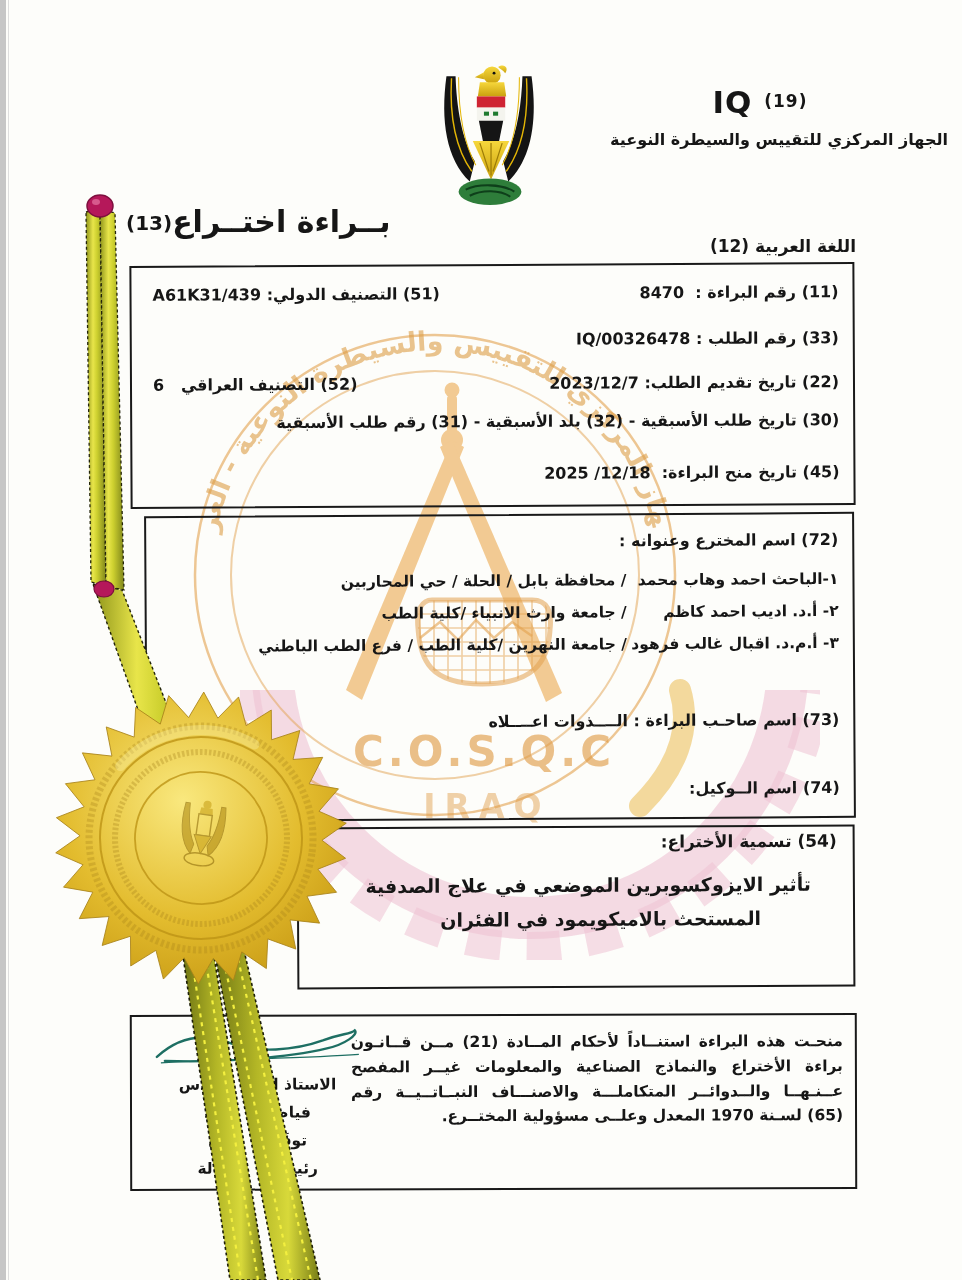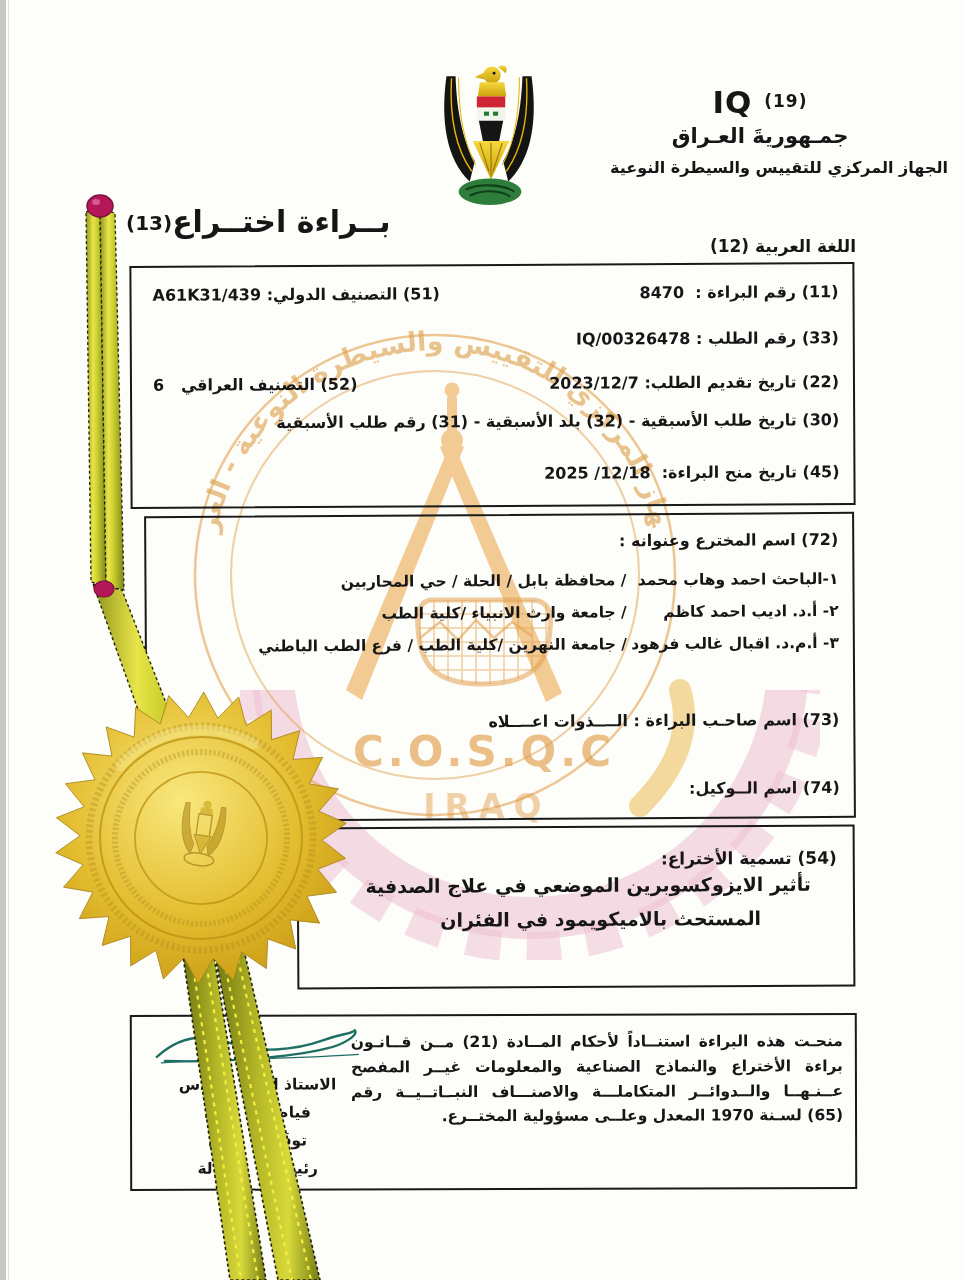--- a/index.html
+++ b/index.html
@@ -34,21 +34,21 @@
   .row { position:absolute; left:0; width:100%; padding:0 14px; direction:rtl;
          display:flex; justify-content:space-between; font-size:16px; font-weight:bold; white-space:nowrap; }
   .lbl { font-weight:bold; }
   .val { font-weight:bold;margin-left:7px; }
   .ltr { direction:ltr; unicode-bidi:embed; }
   .inv-row { position:absolute; right:14px; left:14px; direction:rtl; display:flex;
              font-size:15.5px; font-weight:bold; white-space:nowrap; }
   .inv-row .nm { min-width:212px; }
   #box3 .t1 { position:absolute; top:46px; right:42px; font-size:19px; font-weight:bold; direction:rtl; }
   #box3 .t2 { position:absolute; top:80px; right:92px; font-size:19px; font-weight:bold; direction:rtl; }
-  #box3 .lb { position:absolute; top:21px; right:16px; font-size:17px; font-weight:bold; direction:rtl; }
+  #box3 .lb { position:absolute; top:4px; right:16px; font-size:17px; font-weight:bold; direction:rtl; }
   #legal { position:absolute; top:14px; right:12px; width:492px; direction:rtl;
            font-size:15.5px; font-weight:bold; text-align:justify; line-height:1.6; }
   #sigblock { position:absolute; left:8px; top:4px; width:235px; text-align:center; }
   #sigblock .sline { font-size:15.5px; font-weight:bold; line-height:28px; direction:rtl; white-space:pre; }
 </style>
 </head>
 <body>
 
 <div id="page">
 
@@ -145,21 +145,20 @@
 
     <polygon points="39,78 75,78 57,116" fill="url(#gold)"></polygon>
     <path d="M46,80 L55,108 M68,80 L59,108 M57,80 L57,112" stroke="#9c7c07" stroke-width="1.2"></path>
 
     <ellipse cx="56" cy="128" rx="31" ry="13" fill="#2e7d3a"></ellipse>
     <path d="M32,126 C44,120 68,120 80,128 M36,132 C48,126 66,126 76,133" fill="none" stroke="#0e3f1a" stroke-width="2"></path>
   </svg>
 
   <div id="hdr" class="content">
     <div class="iq"><span>IQ</span> <small>(19)</small></div>
-    <div class="l1">جمـهوريةَ العـراق</div>
     <div class="l3">الجهاز المركزي للتقييس والسيطرة النوعية</div>
   </div>
 
   <div id="doc-title" class="content">
     <span class="num">(13)</span><span class="ttl">بــراءة اختــراع</span>
   </div>
   <div id="lang-line" class="content">(12) اللغة العربية</div>
 
   <div id="box1" class="box content">
     <div class="row" style="top:18px;">

